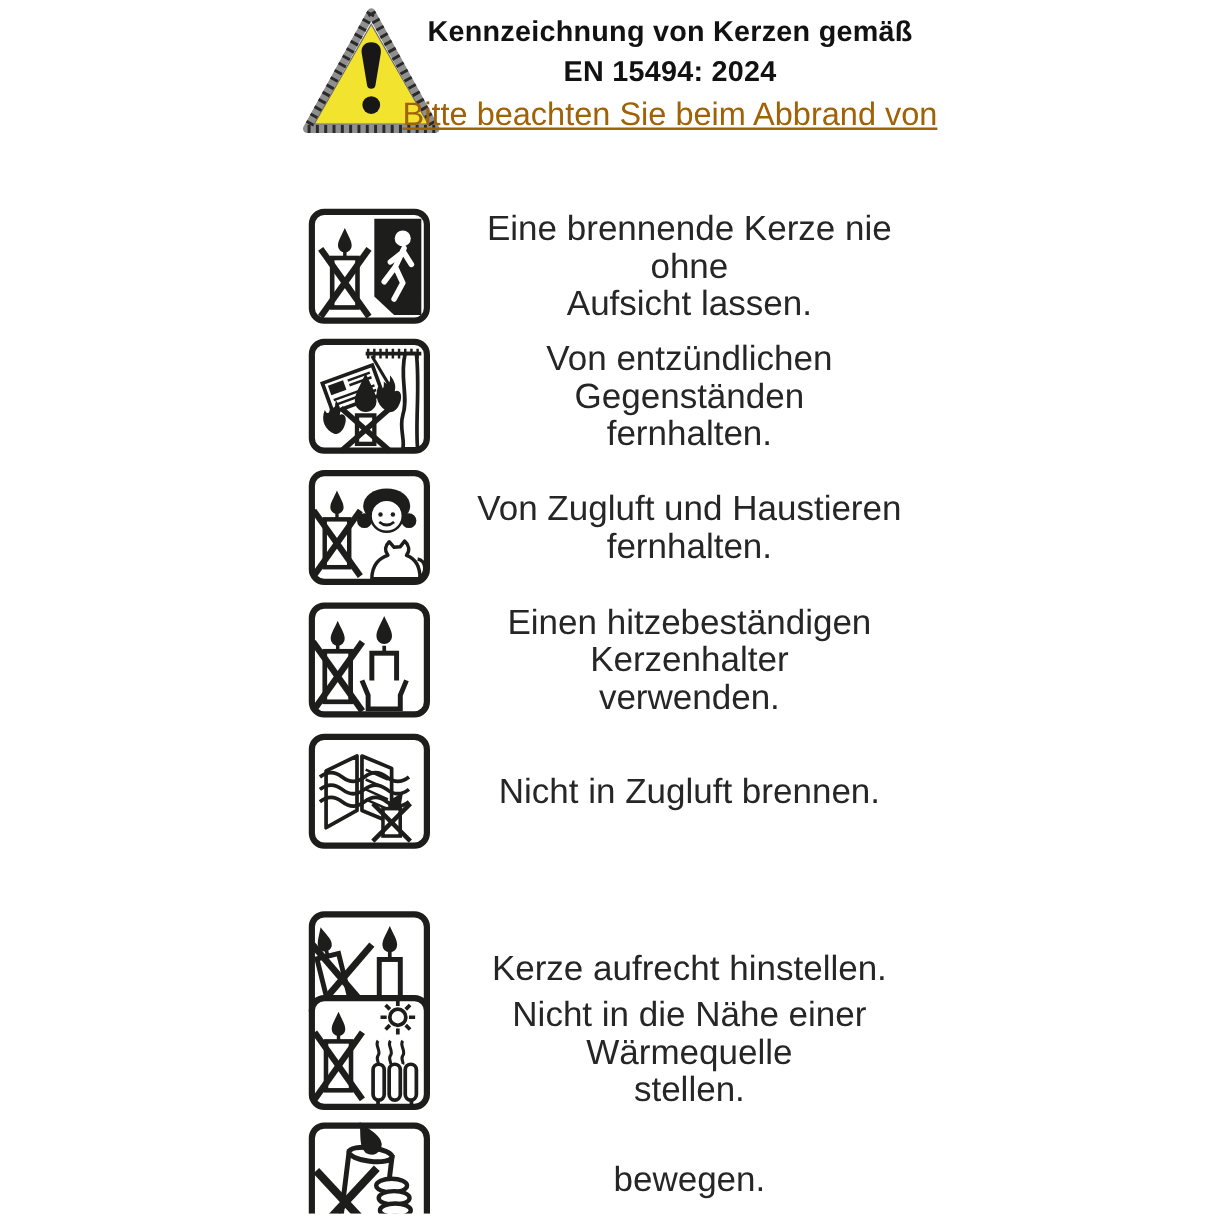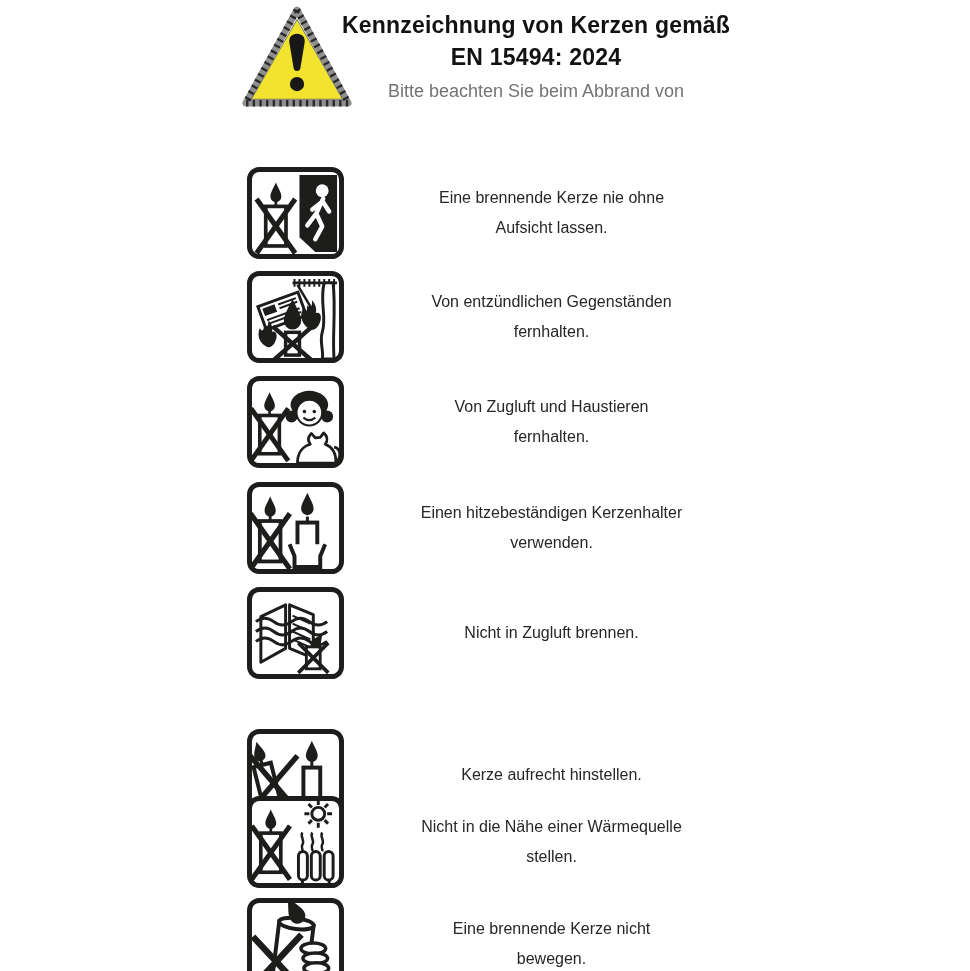--- a/index.html
+++ b/index.html
@@ -6,27 +6,27 @@
   html,body{margin:0;padding:0;background:#ffffff;}
   .page{
     position:relative; width:938px; height:971px; overflow:hidden;
     background:#ffffff; font-family:"Liberation Sans", sans-serif;
   }
   
   .warn{ position:absolute; left:240px; top:4px; width:114px; height:105px; }
   .header-text{ position:absolute; left:318px; top:9px; width:436px; text-align:center; }
   .title-line{ font-size:23px; font-weight:700; color:#121212; line-height:32px; letter-spacing:.2px; }
   .subtitle-block{ margin-top:5px; }
-  .subtitle-line{ font-size:18px; font-weight:400; color:#737373; line-height:26px; }
+  .subtitle-line{ font-size:26px; font-weight:400; color:#a16207; line-height:26px;text-decoration:underline; }
   
   .row{ position:absolute; left:246px; width:502px; height:94px; display:flex; align-items:center; }
   .pict{ width:99px; height:94px; flex:none; stroke:var(--ink); }
   .pbox{ fill:#ffffff; stroke:var(--ink); stroke-width:5; }
   .rowtext{ flex:1; margin-left:10px; text-align:center; }
-  .tline{ font-size:16px; color:#262626; line-height:30px; }
+  .tline{ font-size:28px; color:#262626; line-height:30px; }
 </style>
 </head>
 <body>
 
 <div class="page">
 
   <svg width="0" height="0" style="position:absolute" aria-hidden="true">
     <defs>
       <path id="flame" stroke="none" d="M0,-20 C-4,-11 -7,-7 -7,-2 A7,7 0 0,0 7,-2 C7,-7 4,-11 0,-20 Z"></path>
       <path id="fire" stroke="none" d="M0,14 C-7,11 -10,4 -7,-3 C-5.5,0.5 -3,0 -3.5,-6 C-0.5,-3 1,-5 0.5,-10 C4,-6 4.5,-2.5 3.5,0.5 C6.5,-1 8.5,2 7.5,6 C6.5,10.5 4,14 0,14 Z"></path>
@@ -206,18 +206,17 @@
       </g>
       <use href="#flame" transform="translate(53,21) rotate(-28) scale(1.15)" fill="#1d1d1b"></use>
       <ellipse cx="68" cy="52" rx="12.5" ry="5.5" fill="#ffffff" stroke-width="3.5"></ellipse>
       <ellipse cx="70" cy="62" rx="12.5" ry="5.5" fill="#ffffff" stroke-width="3.5"></ellipse>
       <ellipse cx="71" cy="72" rx="12.5" ry="5.5" fill="#ffffff" stroke-width="3.5"></ellipse>
       <ellipse cx="71" cy="82" rx="12.5" ry="5.5" fill="#ffffff" stroke-width="3.5"></ellipse>
       <line x1="7" y1="40" x2="60" y2="97" stroke-width="6.5"></line>
       <line x1="56" y1="38" x2="3" y2="95" stroke-width="6.5"></line>
     </svg>
     <div class="rowtext">
-      <div class="tline">Eine brennende Kerze nicht</div>
       <div class="tline">bewegen.</div>
     </div>
   </div>
 
 </div>
 
 </body></html>

